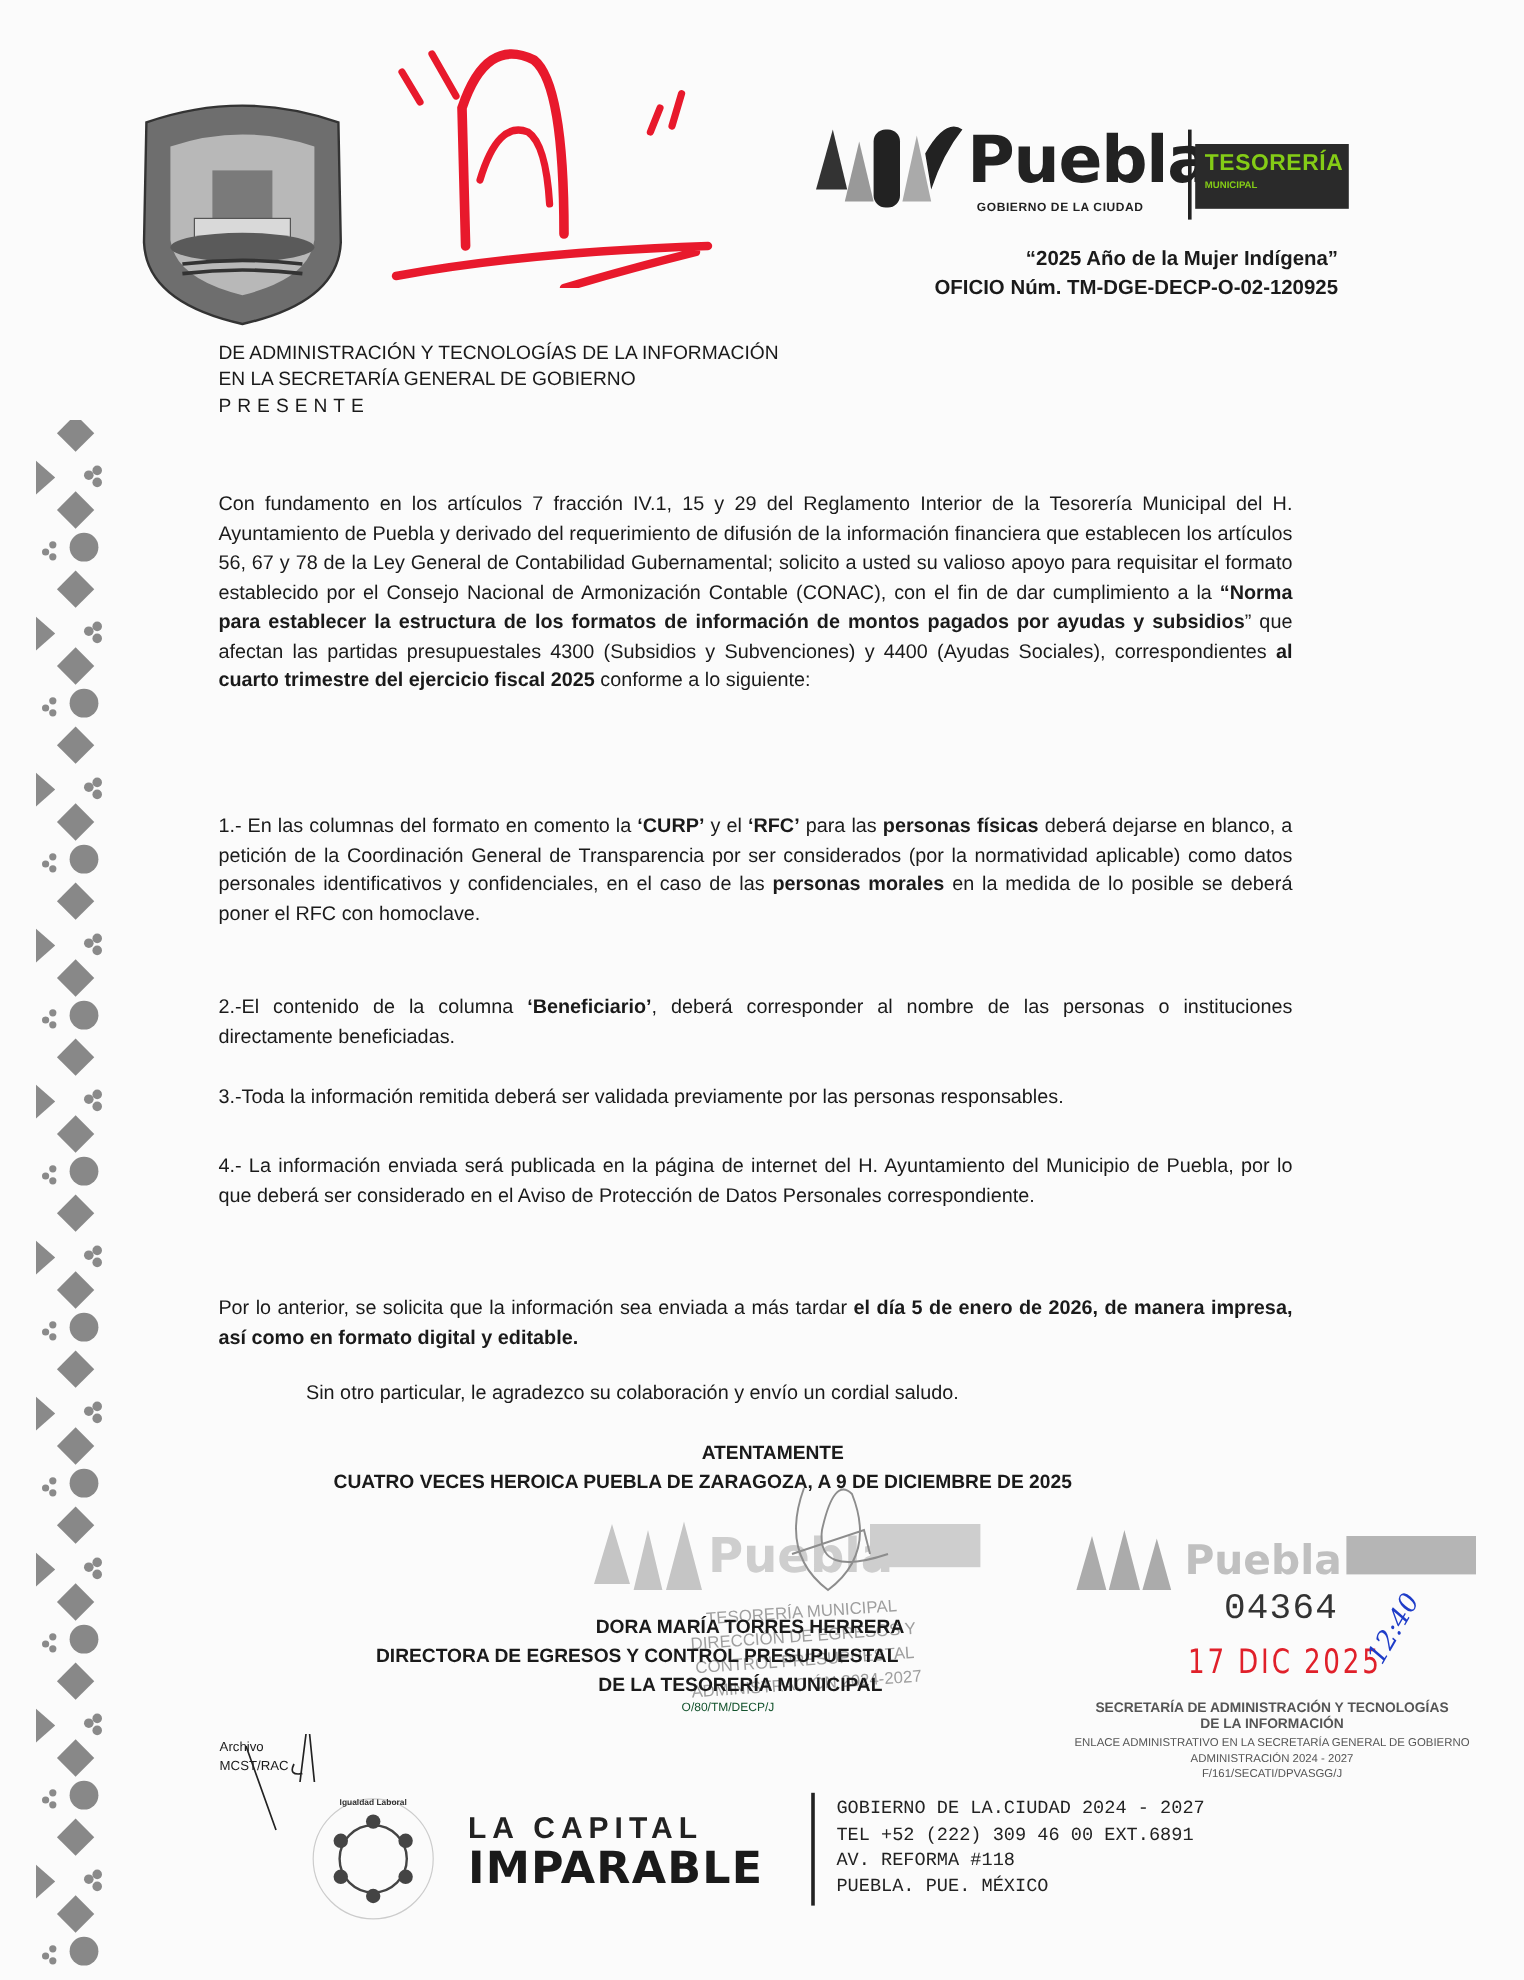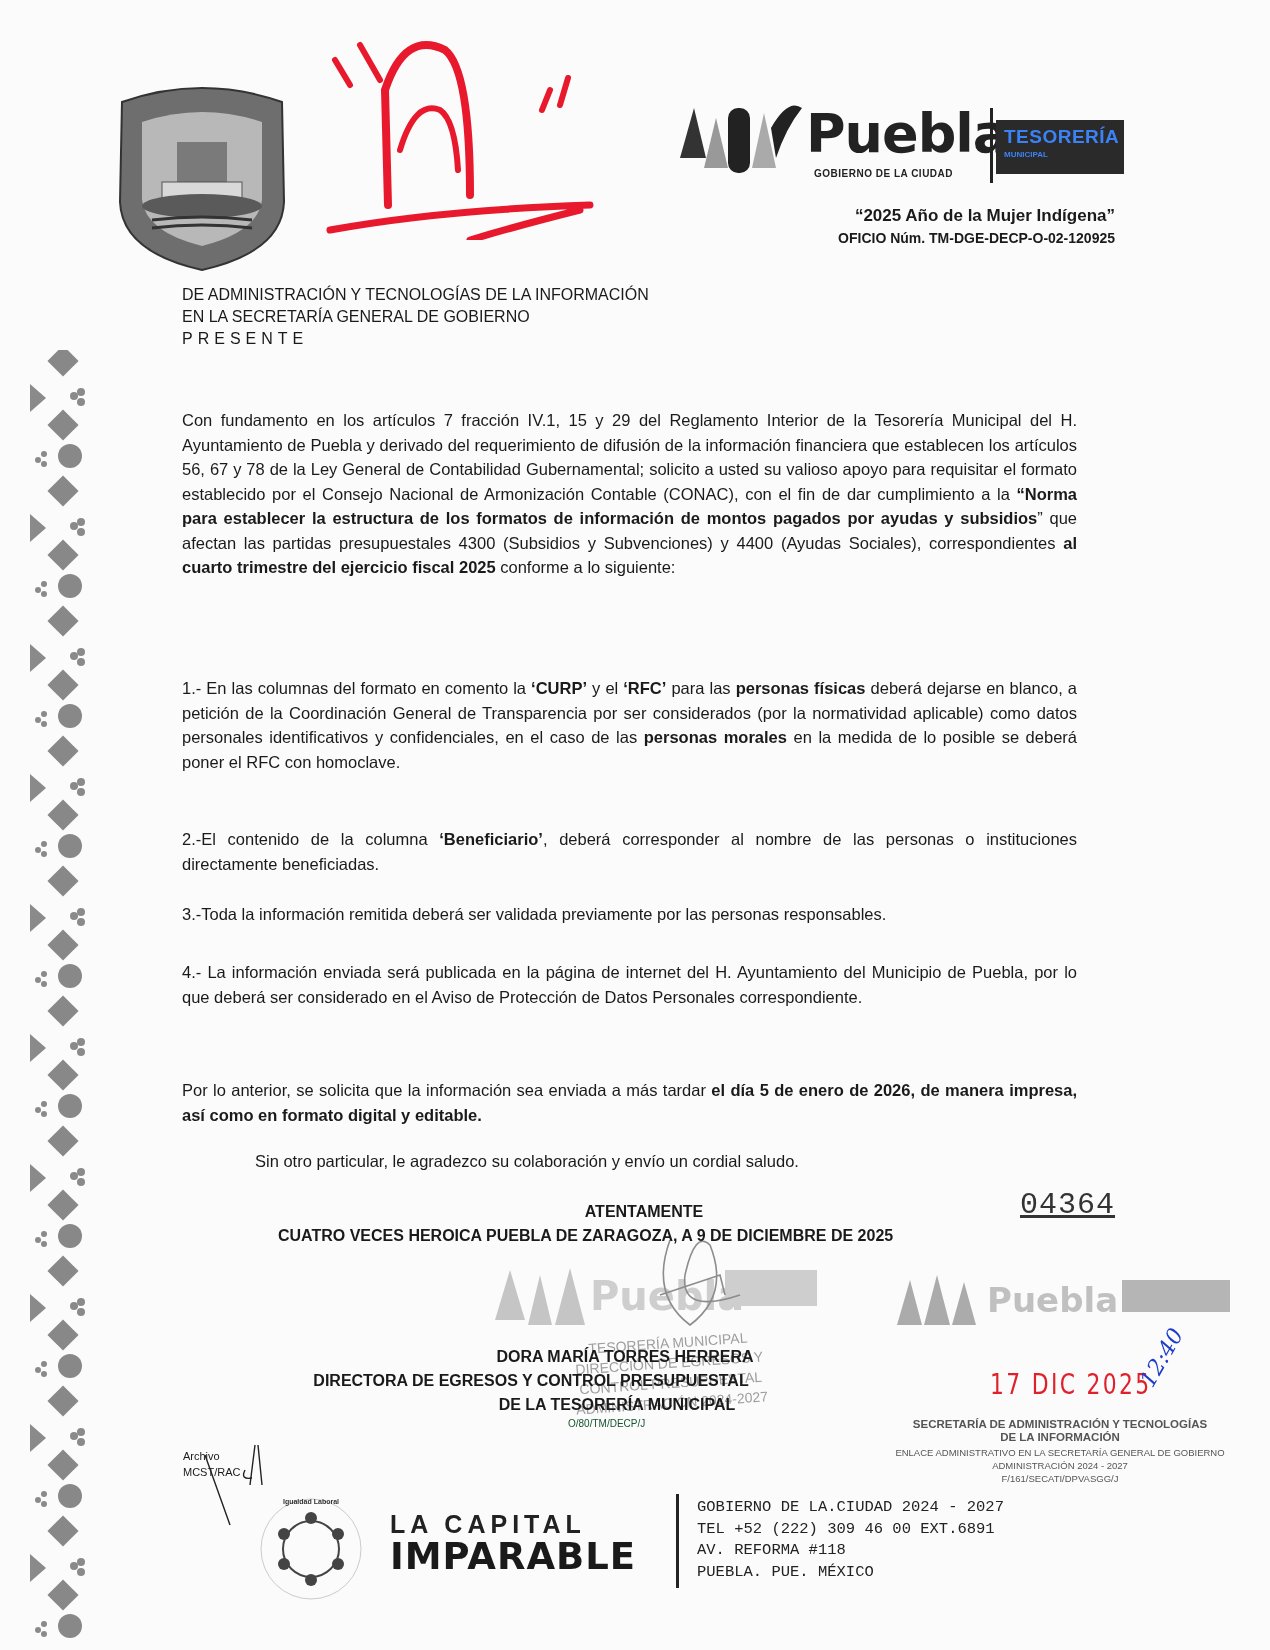--- a/index.html
+++ b/index.html
@@ -9,46 +9,46 @@
   .border-strip{position:absolute;left:30px;top:350px;width:62px;height:1300px;}
   
   .crest{left:102px;top:82px;width:200px;height:190px;}
   
   .red-mark{left:320px;top:20px;width:300px;height:220px;}
   
   .logo-block{left:676px;top:98px;width:450px;height:85px;}
   .logo-text{position:absolute;left:130px;top:4px;font-size:54px;font-weight:bold;color:#222;letter-spacing:-1px;font-family:"DejaVu Sans",sans-serif;}
   .logo-sub{position:absolute;left:138px;top:70px;font-size:10px;font-weight:bold;color:#222;letter-spacing:0.5px;}
   .logo-divider{position:absolute;left:314px;top:10px;width:3px;height:75px;background:#222;}
-  .teso-box{position:absolute;left:320px;top:22px;width:128px;height:54px;background:#2a2a2a;color:#3b82f6;}
+  .teso-box{position:absolute;left:320px;top:22px;width:128px;height:54px;background:#2a2a2a;color:#84cc16;}
   .teso-box .t1{position:absolute;left:8px;top:6px;font-size:19px;font-weight:bold;letter-spacing:0.5px;}
   .teso-box .t2{position:absolute;left:8px;top:30px;font-size:8px;font-weight:bold;}
   .motto{right:155px;top:206px;font-size:17px;font-weight:bold;text-align:right;}
-  .oficio{right:155px;top:230px;font-size:14px;font-weight:bold;text-align:center;}
+  .oficio{right:155px;top:230px;font-size:17px;font-weight:bold;text-align:center;}
   
   .addressee{left:182px;top:284px;font-size:16px;line-height:22px;}
   .addressee .name{font-weight:bold;}
   .addressee .presente{letter-spacing:5px;}
   
   .body-text{left:182px;width:895px;font-size:16.5px;line-height:24.5px;text-align:justify;}
   .p1{top:408px;}
   .p2{top:676px;}
   .p3{top:827px;}
   .p4{top:902px;}
   .p5{top:960px;}
   .p6{top:1078px;}
   b{font-weight:bold;}
   .closing{left:255px;top:1152px;font-size:16.5px;}
   .place-date{left:278px;top:1227px;font-size:16px;font-weight:bold;}
   
   .sig-stamp{left:490px;top:1260px;width:330px;height:75px;opacity:0.55;}
   .seal-text{left:540px;top:1333px;font-size:14px;color:#777;line-height:20px;text-align:center;width:260px;opacity:0.7;transform:rotate(-4deg);}
   .seal-code{left:568px;top:1408px;font-size:10px;color:#14532d;}
   
-  .folio{left:1020px;top:1188px;font-family:"Liberation Mono",monospace;font-size:30px;color:#333;letter-spacing:1px;text-decoration:underline;}
+  .folio{left:1020px;top:1324px;font-family:"Liberation Mono",monospace;font-size:30px;color:#333;letter-spacing:1px;}
   .rcv-logo{left:892px;top:1270px;width:340px;height:60px;opacity:0.6;}
   .rcv-date{left:990px;top:1368px;font-size:28px;color:#e0202a;letter-spacing:3px;font-family:"DejaVu Sans",sans-serif;transform:scaleX(0.78);transform-origin:left;}
   .rcv-time{left:1130px;top:1345px;font-size:22px;color:#1e3cc8;font-style:italic;transform:rotate(-60deg);font-family:"DejaVu Serif",serif;}
   .rcv-dept{left:880px;top:1418px;width:360px;text-align:center;font-size:11.5px;font-weight:bold;color:#555;line-height:13px;}
   .rcv-sub{left:880px;top:1446px;width:360px;text-align:center;font-size:9.5px;color:#555;line-height:13px;}
   
   .archivo{left:183px;top:1448px;font-size:11px;line-height:16px;}
   
   .equality-seal{left:256px;top:1494px;width:110px;height:110px;}
   .capital{left:390px;top:1510px;width:280px;}

